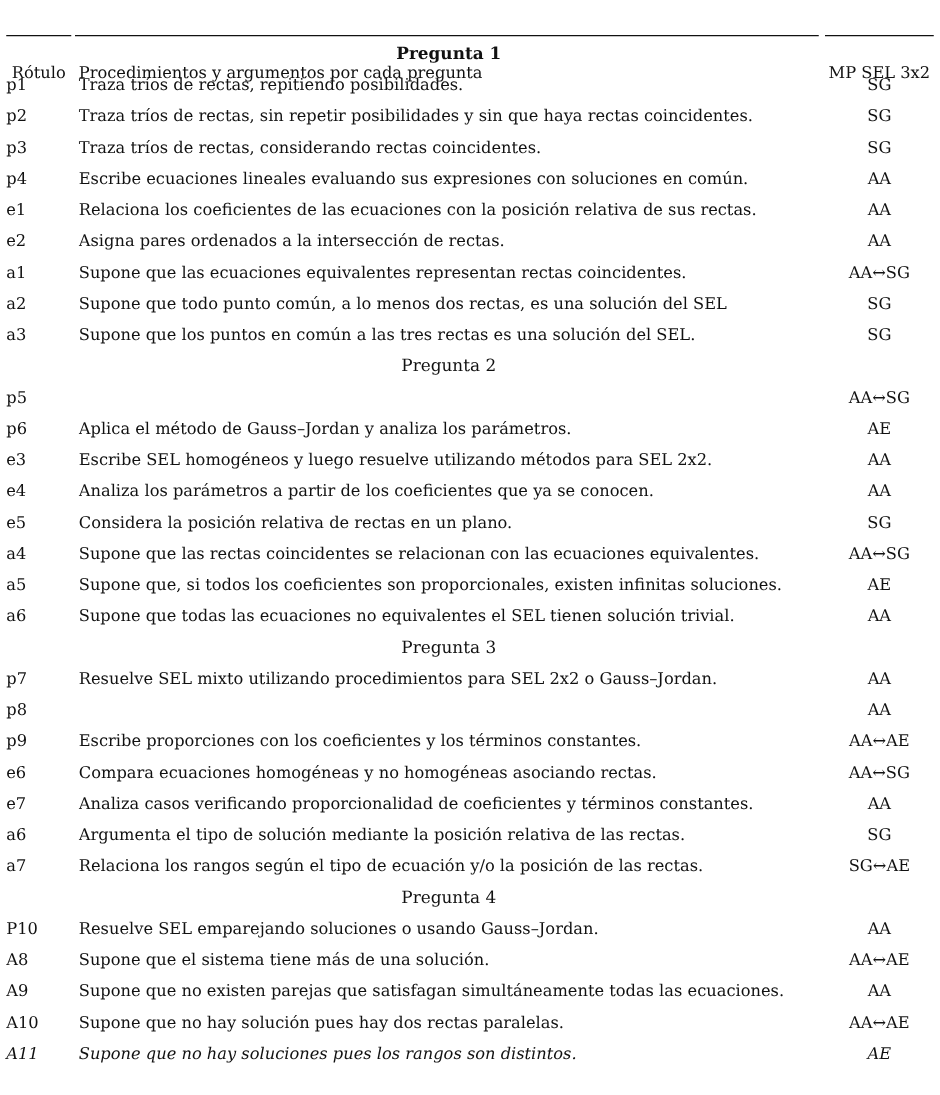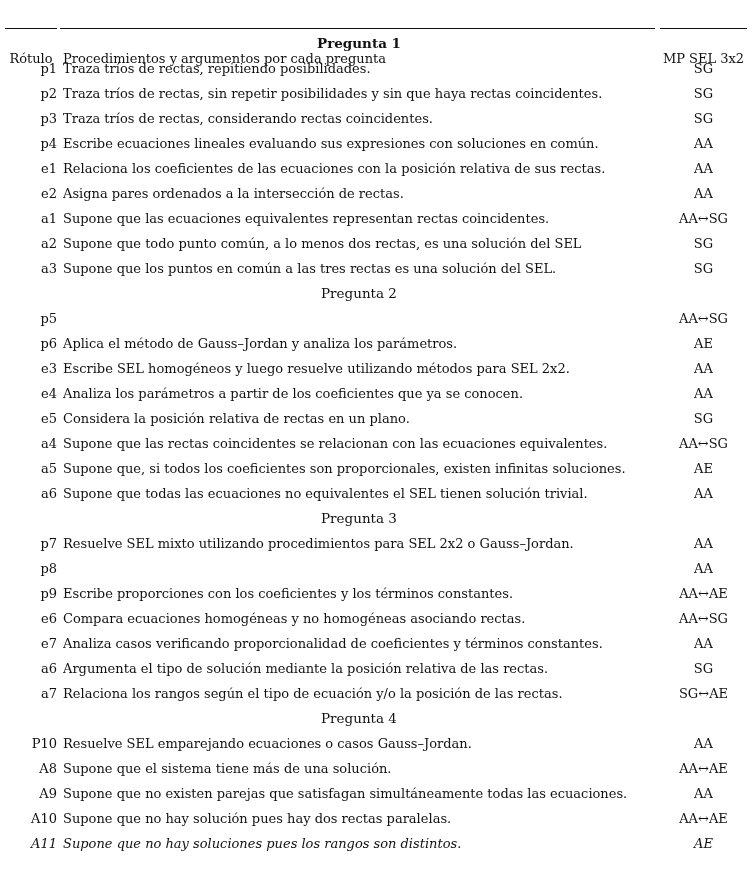--- a/index.html
+++ b/index.html
@@ -4,21 +4,21 @@
   <style>
     html, body { margin: 0; padding: 0; background: #ffffff; }
     body { width: 752px; height: 876px; overflow: hidden; position: relative;
            font-family: "DejaVu Serif", "Liberation Serif", serif; color: #111111; }
     .table { position: absolute; left: 0; top: 0; width: 752px; }
     .hdr { position: absolute; top: 6px; height: 24px; font-weight: normal; font-size: 13px;
            line-height: 24px; white-space: nowrap; margin-top: 41px; }
     .hdr-line { position: absolute; top: 28px; height: 1px; background: #111; }
     .row { position: absolute; left: 0; width: 752px; height: 25px; font-size: 13px;
            line-height: 25px; white-space: nowrap; }
-    .c-label { position: absolute; left: 5px; width: 52px; text-align: right; }
+    .c-label { position: absolute; left: 5px; width: 52px; text-align: left; }
     .c-desc { position: absolute; left: 63px; width: 592px; overflow: hidden; }
     .c-mp { position: absolute; left: 660px; width: 87px; text-align: center; }
     .section { position: absolute; left: 63px; width: 592px; text-align: center;
                font-size: 13.5px; }
     .section.bold { font-weight: bold; }
   </style>
 </head>
 <body>
 
 <div class="table">
@@ -156,21 +156,21 @@
       <div class="row" style="top: 681px;">
         <div class="c-label">a7</div>
         <div class="c-desc">Relaciona los rangos según el tipo de ecuación y/o la posición de las rectas.</div>
         <div class="c-mp">SG↔AE</div>
       </div>
       <div class="row" style="top: 706px;">
         <div class="section">Pregunta 4</div>
       </div>
       <div class="row" style="top: 731px;">
         <div class="c-label">P10</div>
-        <div class="c-desc">Resuelve SEL emparejando ecuaciones o casos Gauss–Jordan.</div>
+        <div class="c-desc">Resuelve SEL emparejando soluciones o usando Gauss–Jordan.</div>
         <div class="c-mp">AA</div>
       </div>
       <div class="row" style="top: 756px;">
         <div class="c-label">A8</div>
         <div class="c-desc">Supone que el sistema tiene más de una solución.</div>
         <div class="c-mp">AA↔AE</div>
       </div>
       <div class="row" style="top: 781px;">
         <div class="c-label">A9</div>
         <div class="c-desc">Supone que no existen parejas que satisfagan simultáneamente todas las ecuaciones.</div>

